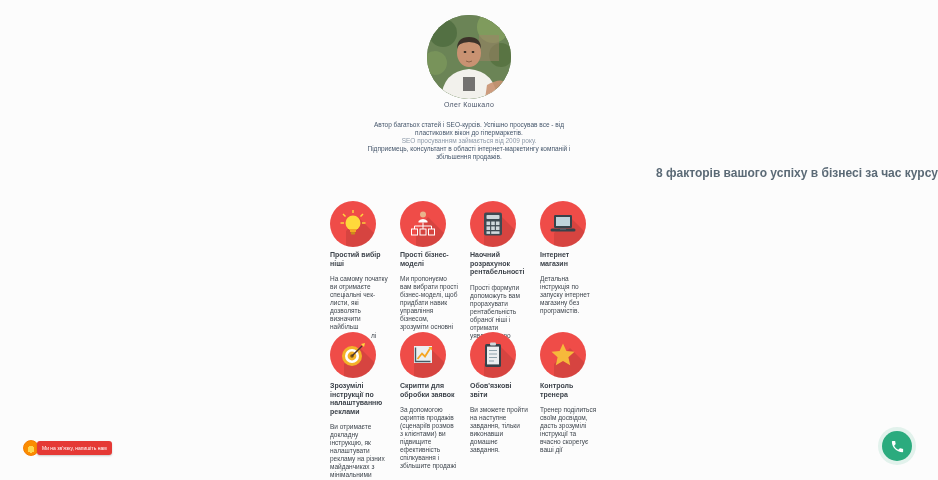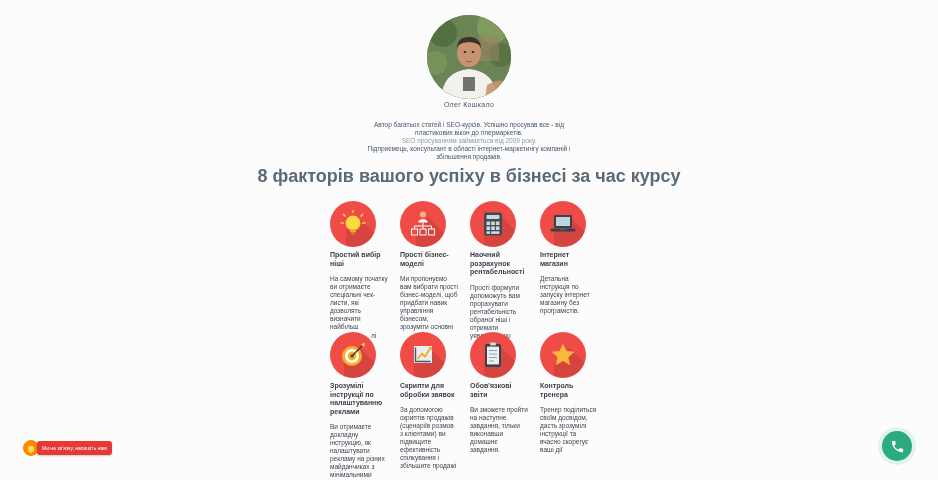--- a/index.html
+++ b/index.html
@@ -15,22 +15,22 @@
     border-radius:50%; overflow:hidden; background:#5c7a4e;
   }
   .person-name {
     position:absolute; left:0; top:101px; width:938px; text-align:center;
     font-size:7px; color:#4a5568; letter-spacing:.3px;
   }
   .bio { position:absolute; left:0; top:121px; width:938px; text-align:center; }
   .bio div { font-size:6.5px; line-height:8px; color:#45566b; }
   .bio div.muted { color:#8d9aa9; }
   .heading {
-    position:absolute; left:0; top:166px; width:938px; text-align:center;
-    font-size:18px; color:#5b6a76;
+    position:absolute; left:0; top:166px; width:938px; text-align:right;
+    font-size:12px; color:#5b6a76;
   }
   
   .icon-circle { position:absolute; width:46px; height:46px; z-index:3; }
   .feat-text {
     position:absolute; width:58px; overflow:hidden; z-index:1;
   }
   .feat-title { font-size:7px; font-weight:bold; line-height:8.5px; color:#3c424a; margin-bottom:7px; }
   .feat-body  { font-size:6.5px; line-height:8px; color:#3f464e; }
   .fragment { position:absolute; left:371px; top:332px; font-size:6.5px; color:#3f464e; z-index:2; }
   

